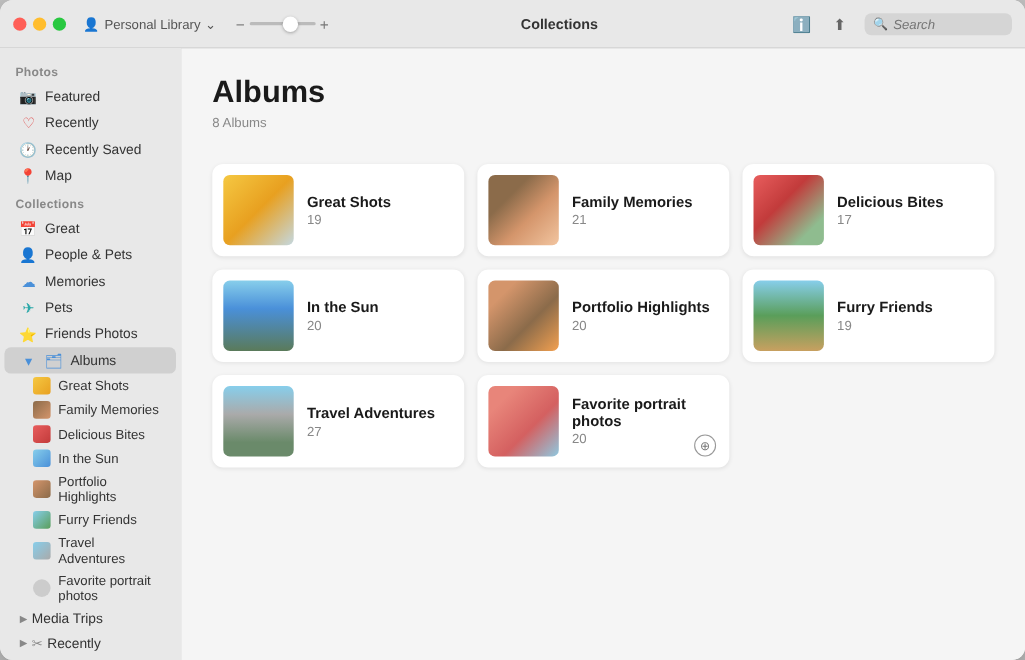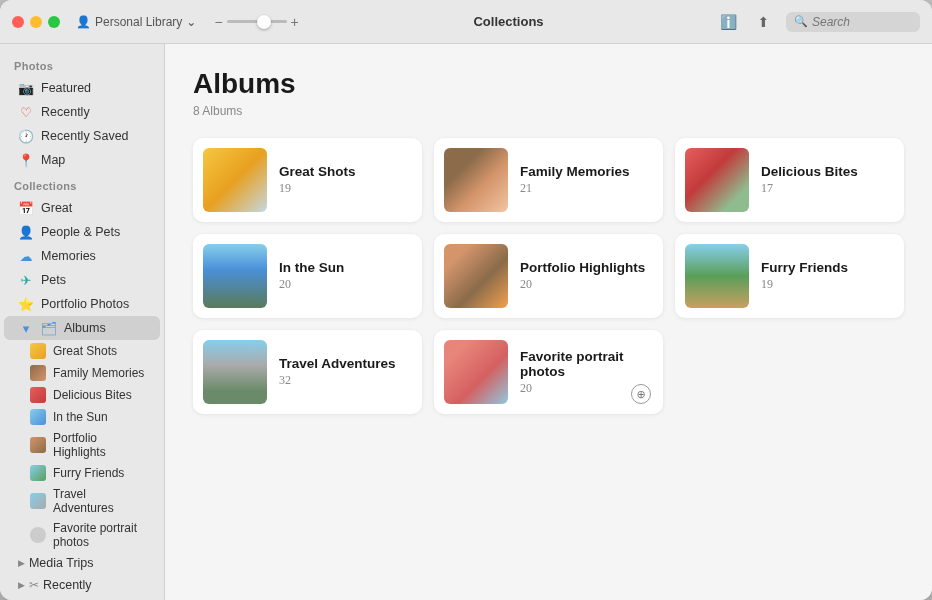--- a/index.html
+++ b/index.html
@@ -210,21 +210,21 @@
 
     .page-title {
       font-size: 28px;
       font-weight: 700;
       color: #1a1a1a;
       margin-bottom: 4px;
     }
     .albums-count {
       font-size: 12px;
       color: #888;
-      margin-bottom: 20px;
+      margin-bottom: 31px;
     }
 
     
     .albums-grid {
       display: grid;
       grid-template-columns: repeat(3, 1fr);
       gap: 12px;
     }
     .album-card {
       background: white;
@@ -273,21 +273,20 @@
     .album-info { flex: 1; }
     .album-name {
       font-size: 13.5px;
       font-weight: 600;
       color: #1a1a1a;
       margin-bottom: 2px;
     }
     .album-count {
       font-size: 12px;
       color: #888;
-      font-family: Liberation Serif, serif;
     }
     .album-card-wide {
       position: relative;
     }
     .album-action-icon {
       position: absolute;
       bottom: 10px;
       right: 12px;
       width: 20px;
       height: 20px;
@@ -400,21 +399,21 @@
       <div class="sidebar-item">
         <span class="sidebar-item-icon icon-blue">☁</span>
         <span>Memories</span>
       </div>
       <div class="sidebar-item">
         <span class="sidebar-item-icon icon-teal">✈</span>
         <span>Pets</span>
       </div>
       <div class="sidebar-item">
         <span class="sidebar-item-icon icon-orange">⭐</span>
-        <span>Portfolio Photos</span>
+        <span>Friends Photos</span>
       </div>
       <div class="sidebar-item active">
         <span class="sidebar-item-icon icon-blue">▾</span>
         <span class="sidebar-item-icon icon-blue">🗂</span>
         <span>Albums</span>
       </div>
 
       <div class="album-sub-item">
         <div class="album-sub-icon si-green"></div>
         <span>Great Shots</span>
@@ -515,21 +514,21 @@
           <div class="album-info">
             <div class="album-name">Furry Friends</div>
             <div class="album-count">19</div>
           </div>
         </div>
 
         <div class="album-card">
           <div class="album-thumbnail thumb-mountains"></div>
           <div class="album-info">
             <div class="album-name">Travel Adventures</div>
-            <div class="album-count">32</div>
+            <div class="album-count">27</div>
           </div>
         </div>
 
         <div class="album-card album-card-wide">
           <div class="album-thumbnail thumb-dance-person"></div>
           <div class="album-info">
             <div class="album-name">Favorite portrait photos</div>
             <div class="album-count">20</div>
           </div>
           <div class="album-action-icon">⊕</div>

